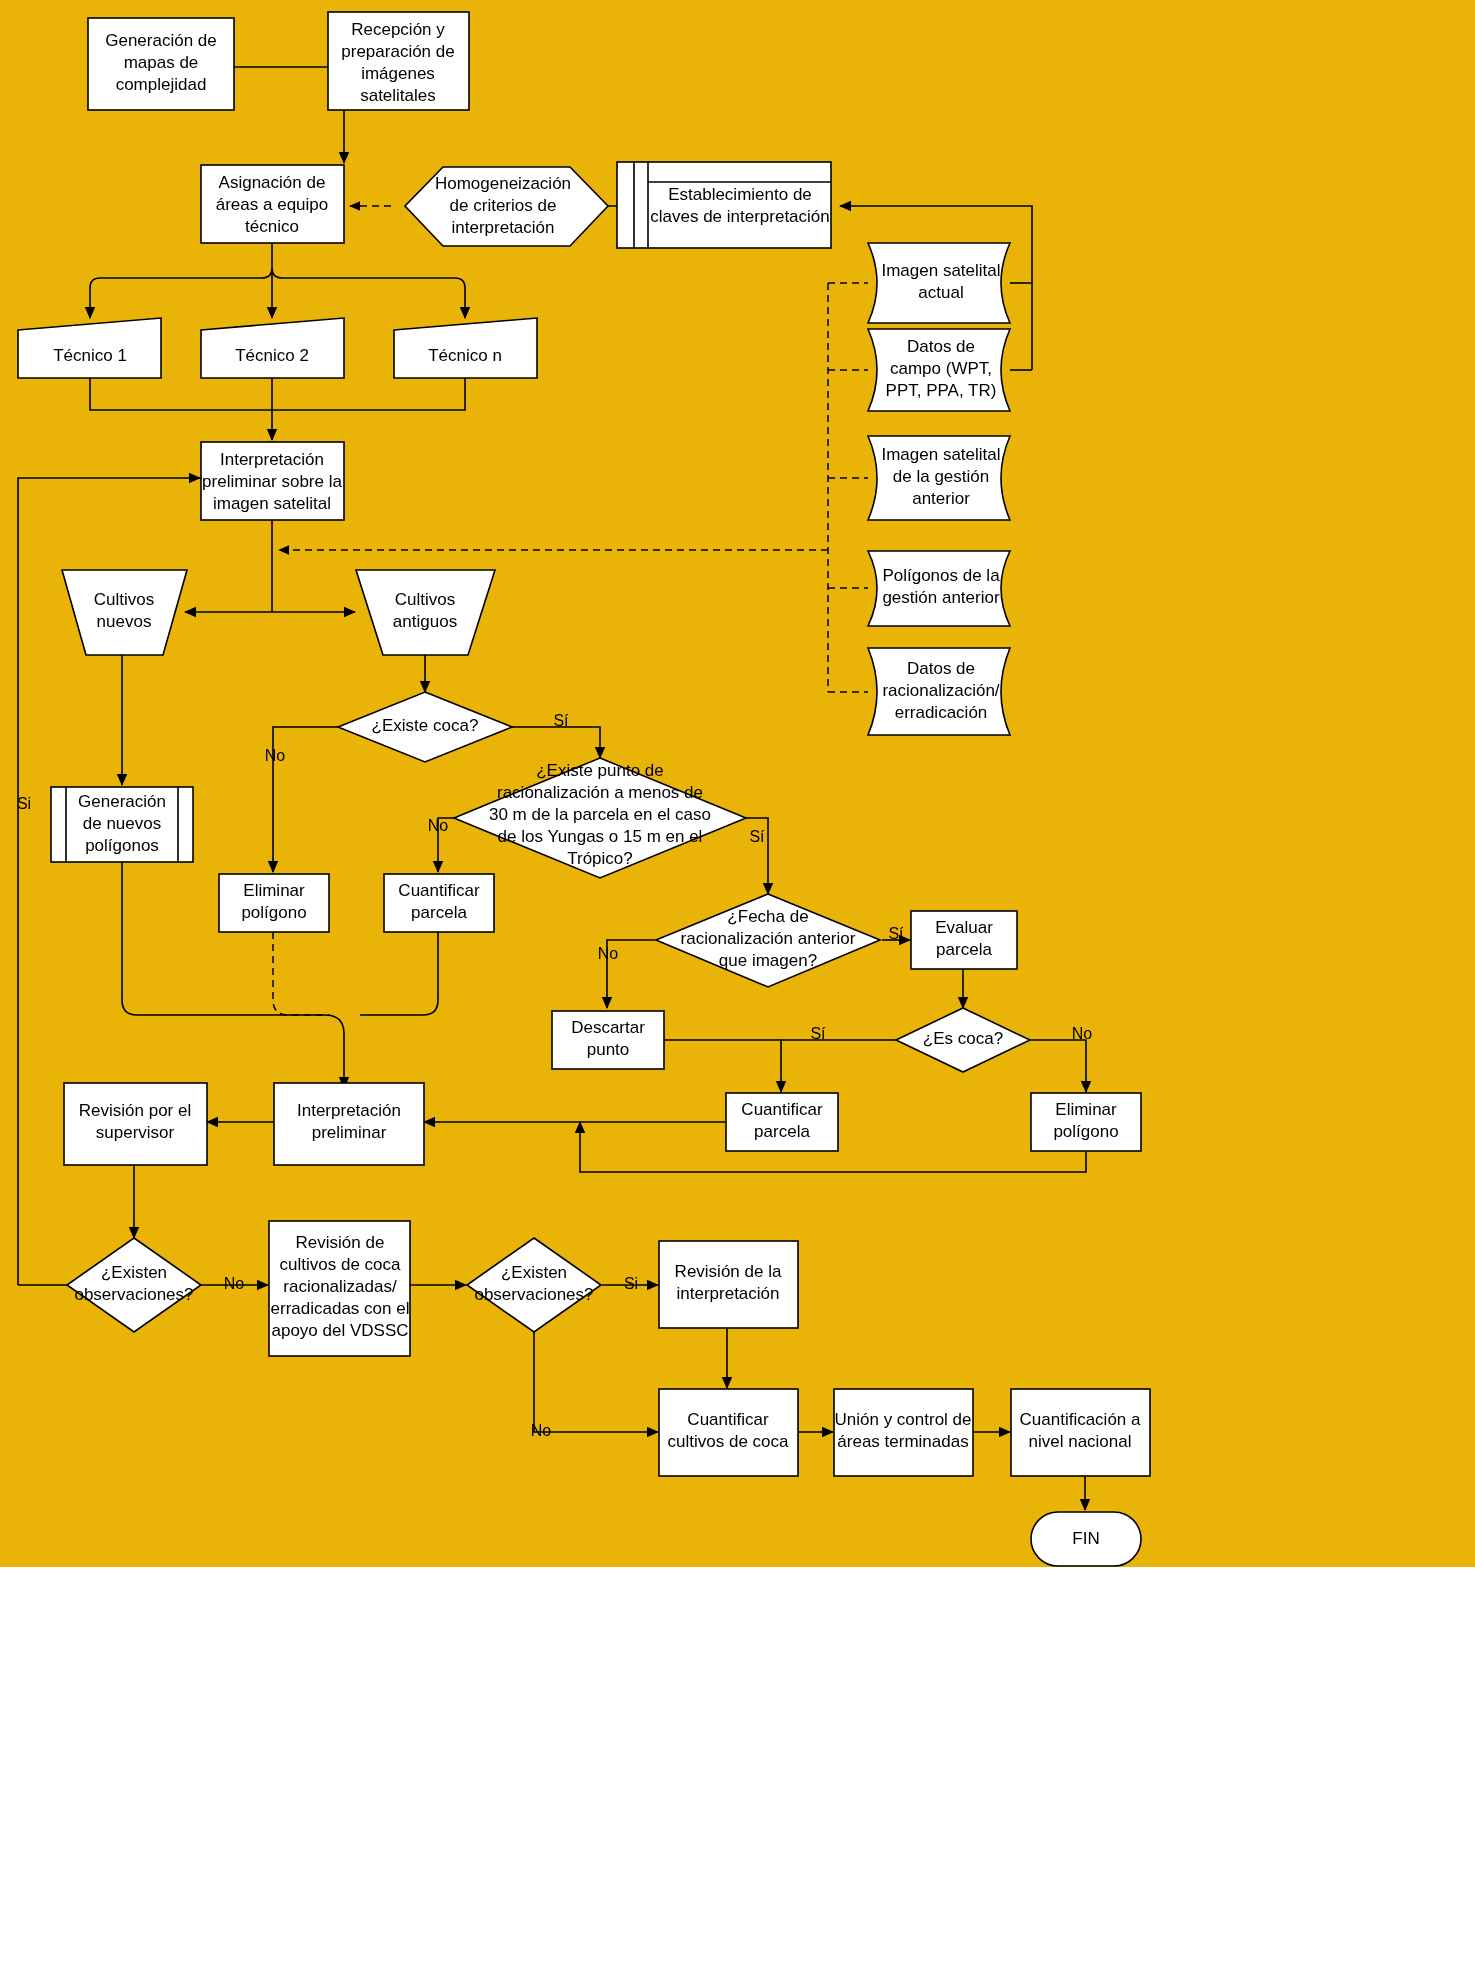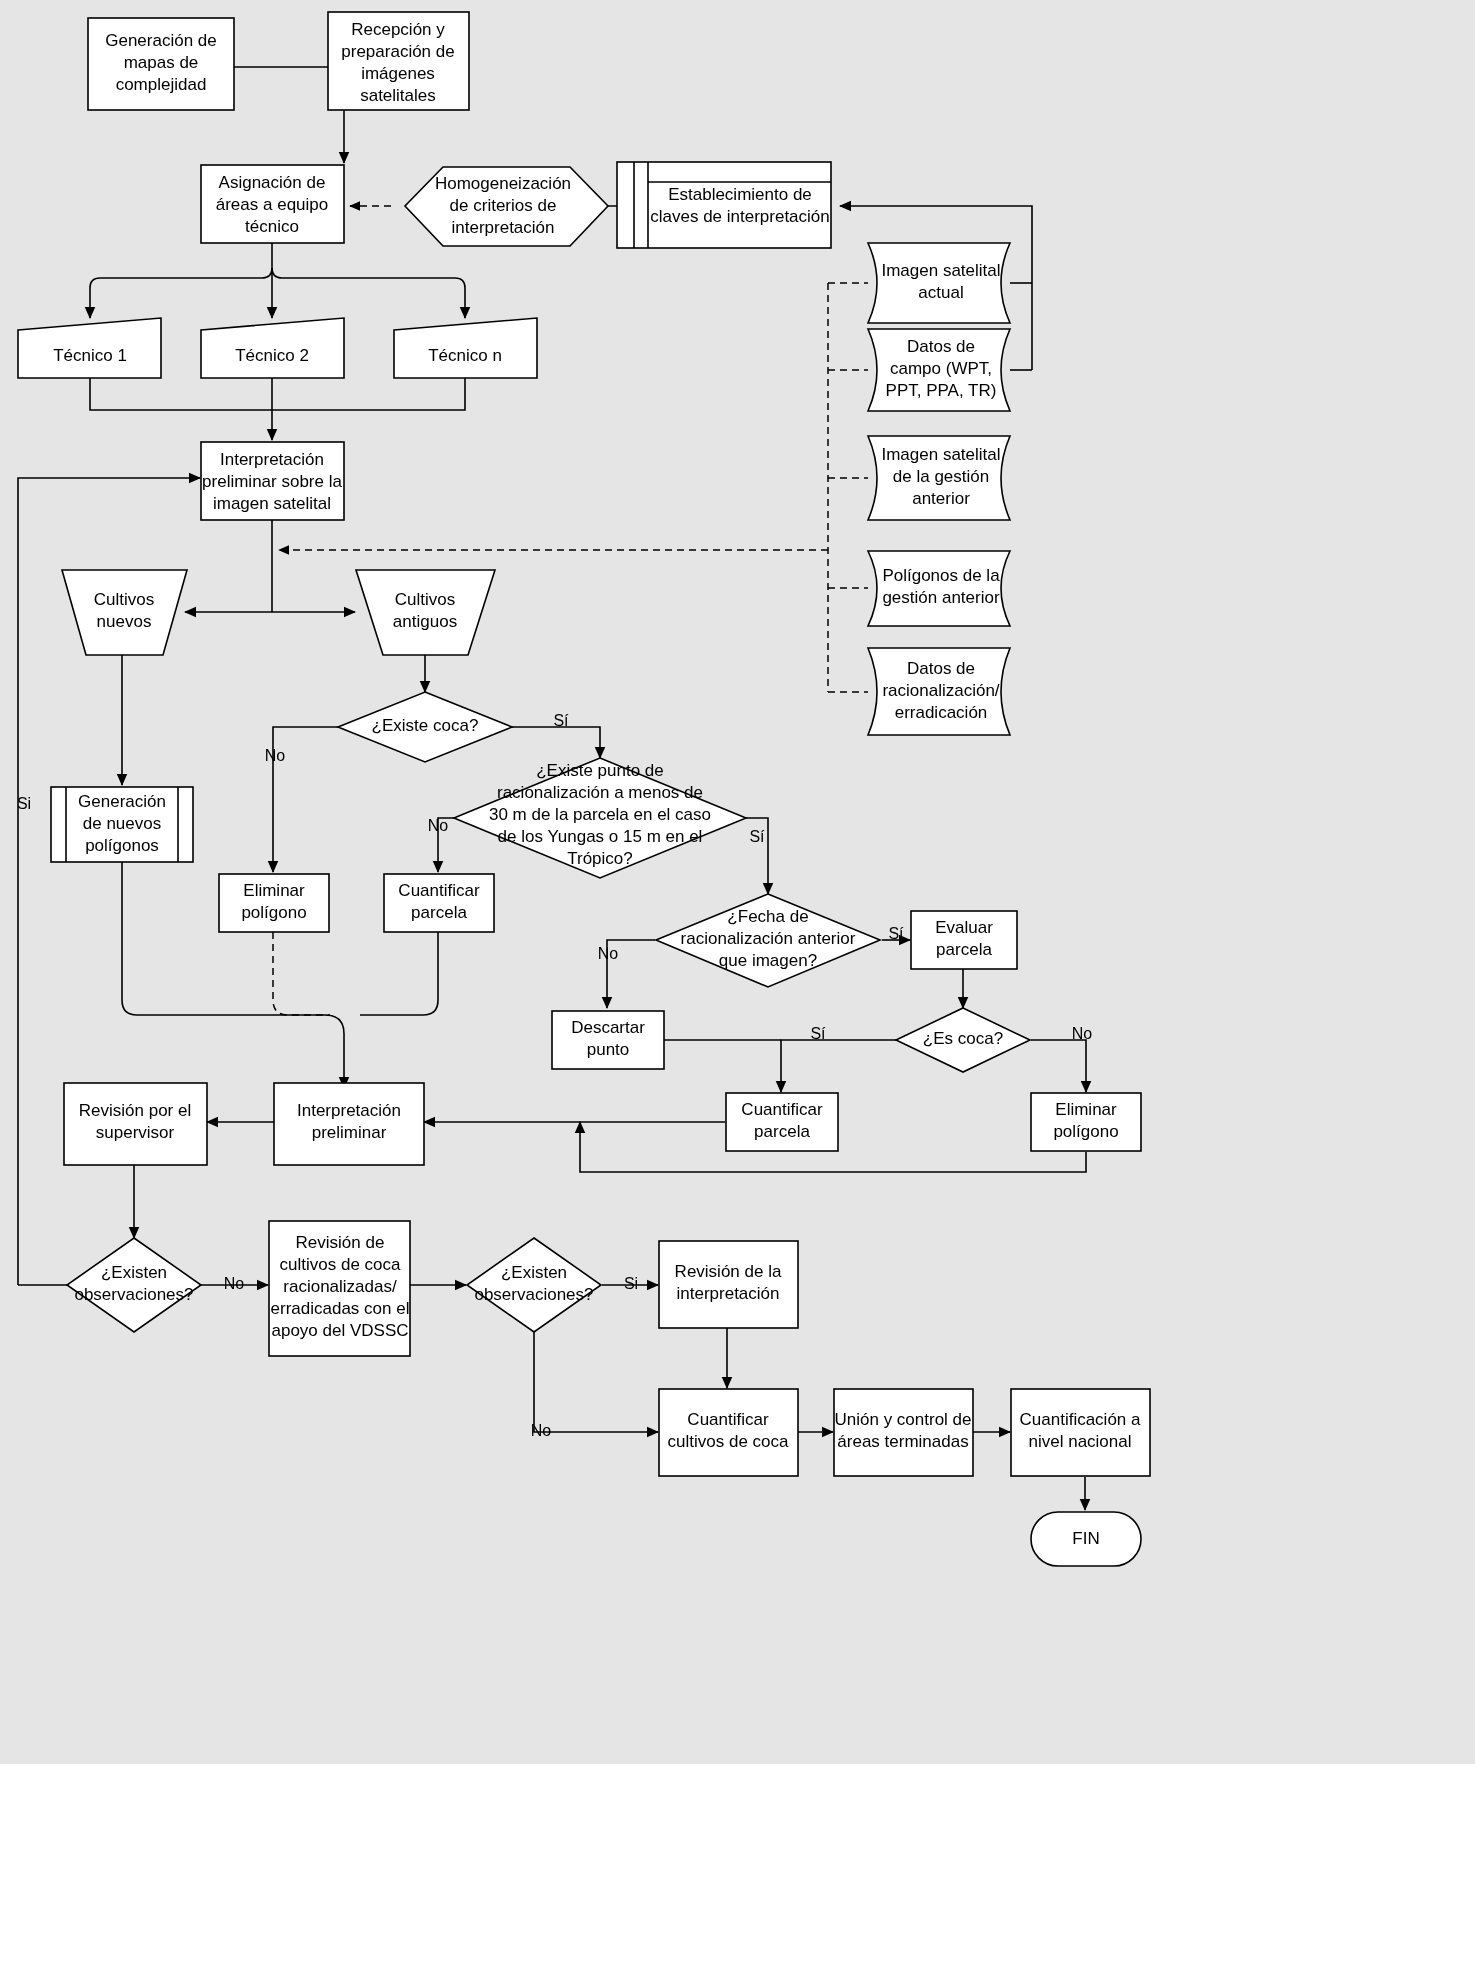--- a/index.html
+++ b/index.html
@@ -3,22 +3,22 @@
 <meta charset="utf-8">
 <style>
   html, body {
     margin: 0;
     padding: 0;
     background: #ffffff;
   }
   #diagram-root {
     position: relative;
     width: 1475px;
-    height: 1764px;
-    background: #e5e5e5;
+    height: 1567px;
+    background: #eab308;
     font-family: "Liberation Sans", sans-serif;
   }
   svg#flowchart {
     display: block;
     width: 1475px;
     height: 1972px;
   }
   .shape {
     fill: #ffffff;
     stroke: #000000;

